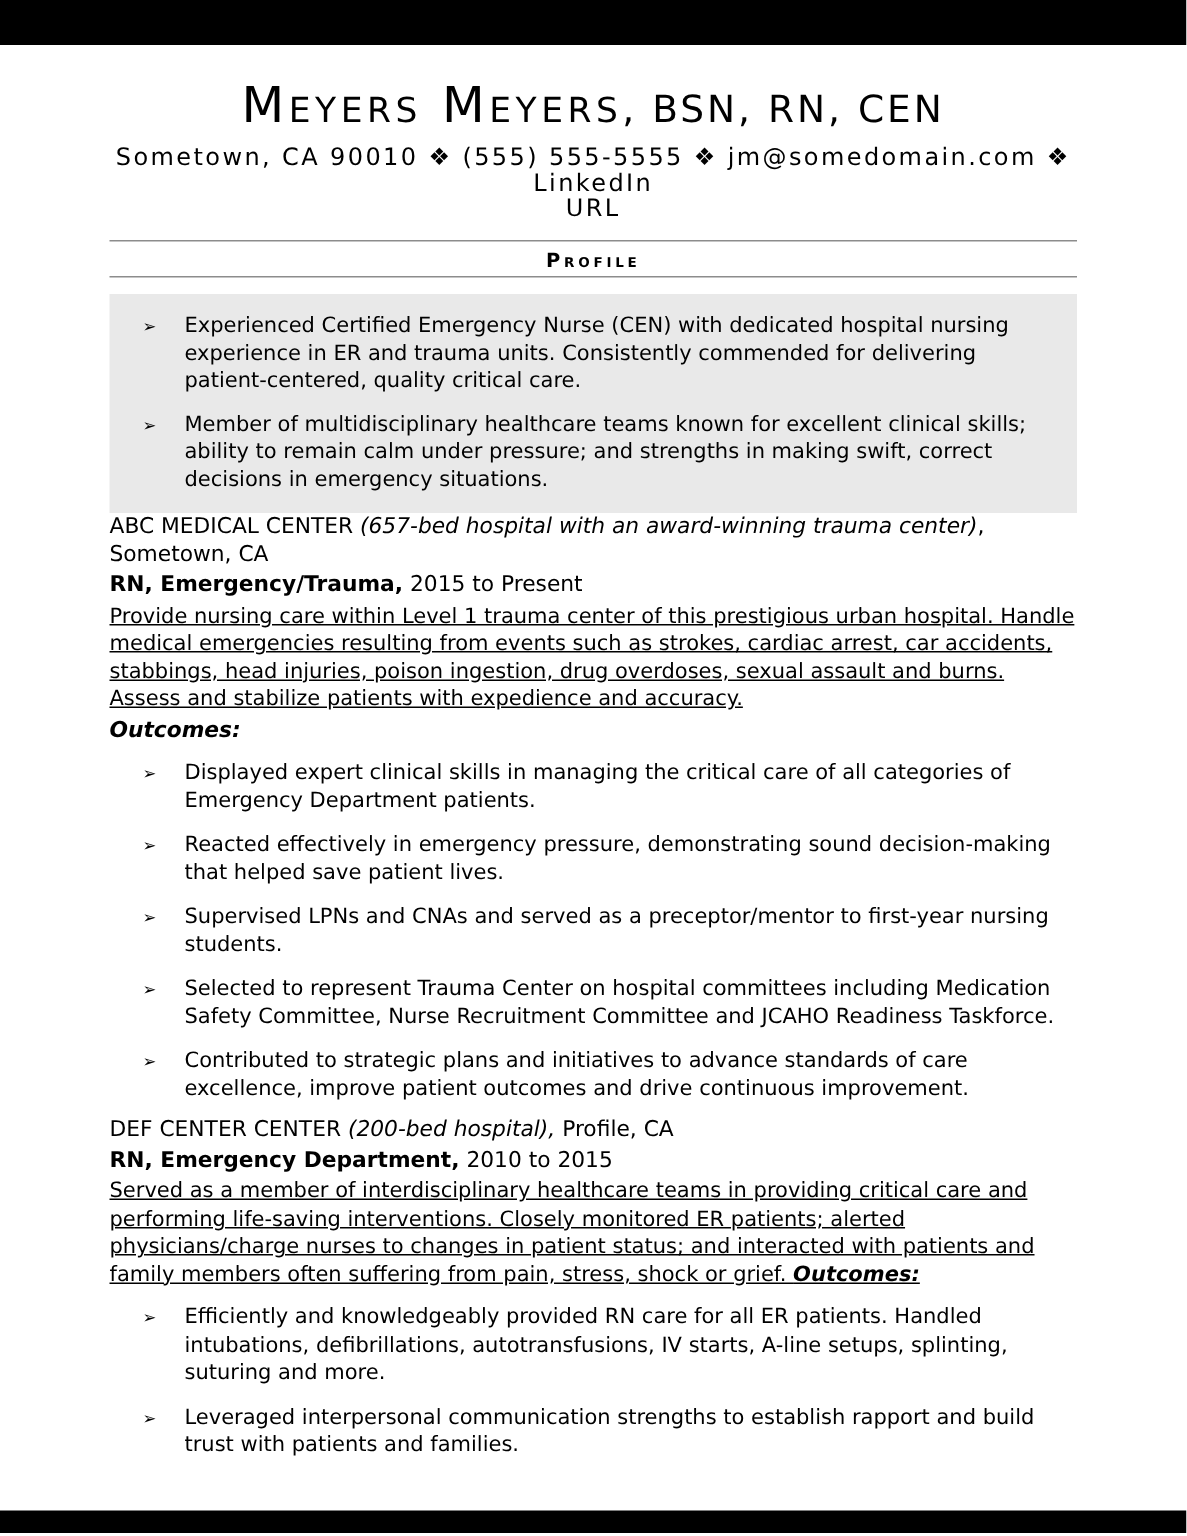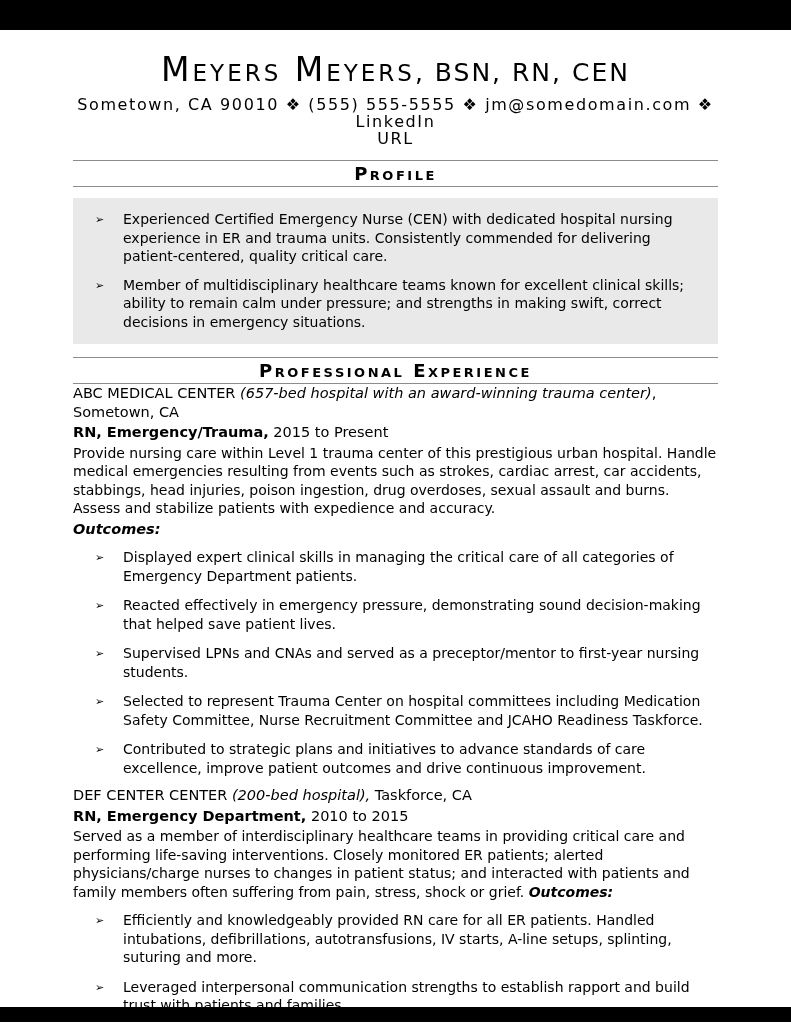--- a/index.html
+++ b/index.html
@@ -20,29 +20,29 @@
     font-variant:small-caps; font-size:33px; font-weight:400; letter-spacing:3px;
   }
   .name-cred { font-size:25px; font-weight:400; letter-spacing:2px; }
 
   .contact { text-align:center; font-size:16px; letter-spacing:1.6px; margin-top:8px; line-height:17px; }
 
   .section-header {
     border-top:1px solid #8c8c8c; border-bottom:1px solid #8c8c8c;
     text-align:center; padding:2px 0; margin-top:13px;
   }
-  .section-title { font-variant:small-caps; font-weight:700; font-size:18px; letter-spacing:2.5px; }
+  .section-title { font-variant:small-caps; font-weight:700; font-size:13px; letter-spacing:2.5px; }
 
   .highlight-box { background:#e9e9e9; margin-top:11px; padding:12px 0 3px 0; }
 
   .bullet { display:flex; align-items:flex-start; margin:0 6px 10px 22px; }
   .arrow { flex:0 0 28px; font-size:11px; line-height:18.5px; padding-top:1px; }
   .bullet-text { flex:1; font-size:14px; line-height:18.5px; padding-right:4px; }
 
-  .body-text { font-size:14px; line-height:18.5px; }
+  .body-text { font-size:14px; line-height:18.5px;text-decoration:underline; }
 
   .company-line { font-size:14.5px; line-height:18.5px; }
   .company-detail { font-style:italic; }
   .title-line { font-size:14.5px; line-height:18.5px; margin-top:2px; }
   .job-title { font-weight:700; }
   .job-summary { margin-top:2px; }
   .outcomes-label { font-weight:700; font-style:italic; font-size:14.5px; line-height:18.5px; margin-top:2px; }
   .outcomes-inline { font-weight:700; font-style:italic; }
   .job-bullets { margin-top:10px; }
   .job-bullets .bullet { margin-bottom:9px; }
@@ -71,23 +71,20 @@
     <div class="bullet">
       <span class="arrow">➢</span>
       <span class="bullet-text">Experienced Certified Emergency Nurse (CEN) with dedicated hospital nursing experience in ER and trauma units. Consistently commended for delivering patient-centered, quality critical care.</span>
     </div>
     <div class="bullet">
       <span class="arrow">➢</span>
       <span class="bullet-text">Member of multidisciplinary healthcare teams known for excellent clinical skills; ability to remain calm under pressure; and strengths in making swift, correct decisions in emergency situations.</span>
     </div>
   </div>
 
-  <div class="section-header">
-    <span class="section-title">Professional Experience</span>
-  </div>
 
   <div class="company-line">
     <span>ABC MEDICAL CENTER</span><span class="company-detail"> (657-bed hospital with an award-winning trauma center)</span><span>, Sometown, CA</span>
   </div>
   <div class="title-line">
     <span class="job-title">RN, Emergency/Trauma,</span><span> 2015 to Present</span>
   </div>
   <div class="body-text job-summary">Provide nursing care within Level 1 trauma center of this prestigious urban hospital. Handle medical emergencies resulting from events such as strokes, cardiac arrest, car accidents, stabbings, head injuries, poison ingestion, drug overdoses, sexual assault and burns. Assess and stabilize patients with expedience and accuracy.</div>
   <div class="outcomes-label">Outcomes:</div>
 
@@ -108,21 +105,21 @@
       <span class="arrow">➢</span>
       <span class="bullet-text">Selected to represent Trauma Center on hospital committees including Medication Safety Committee, Nurse Recruitment Committee and JCAHO Readiness Taskforce.</span>
     </div>
     <div class="bullet">
       <span class="arrow">➢</span>
       <span class="bullet-text">Contributed to strategic plans and initiatives to advance standards of care excellence, improve patient outcomes and drive continuous improvement.</span>
     </div>
   </div>
 
   <div class="company-line">
-    <span>DEF CENTER CENTER</span><span class="company-detail"> (200-bed hospital),</span><span> Taskforce, CA</span>
+    <span>DEF CENTER CENTER</span><span class="company-detail"> (200-bed hospital),</span><span> Profile, CA</span>
   </div>
   <div class="title-line">
     <span class="job-title">RN, Emergency Department,</span><span> 2010 to 2015</span>
   </div>
   <div class="body-text job-summary">
     <span>Served as a member of interdisciplinary healthcare teams in providing critical care and performing life-saving interventions. Closely monitored ER patients; alerted physicians/charge nurses to changes in patient status; and interacted with patients and family members often suffering from pain, stress, shock or grief. </span><span class="outcomes-inline">Outcomes:</span>
   </div>
 
   <div class="job-bullets">
     <div class="bullet">

